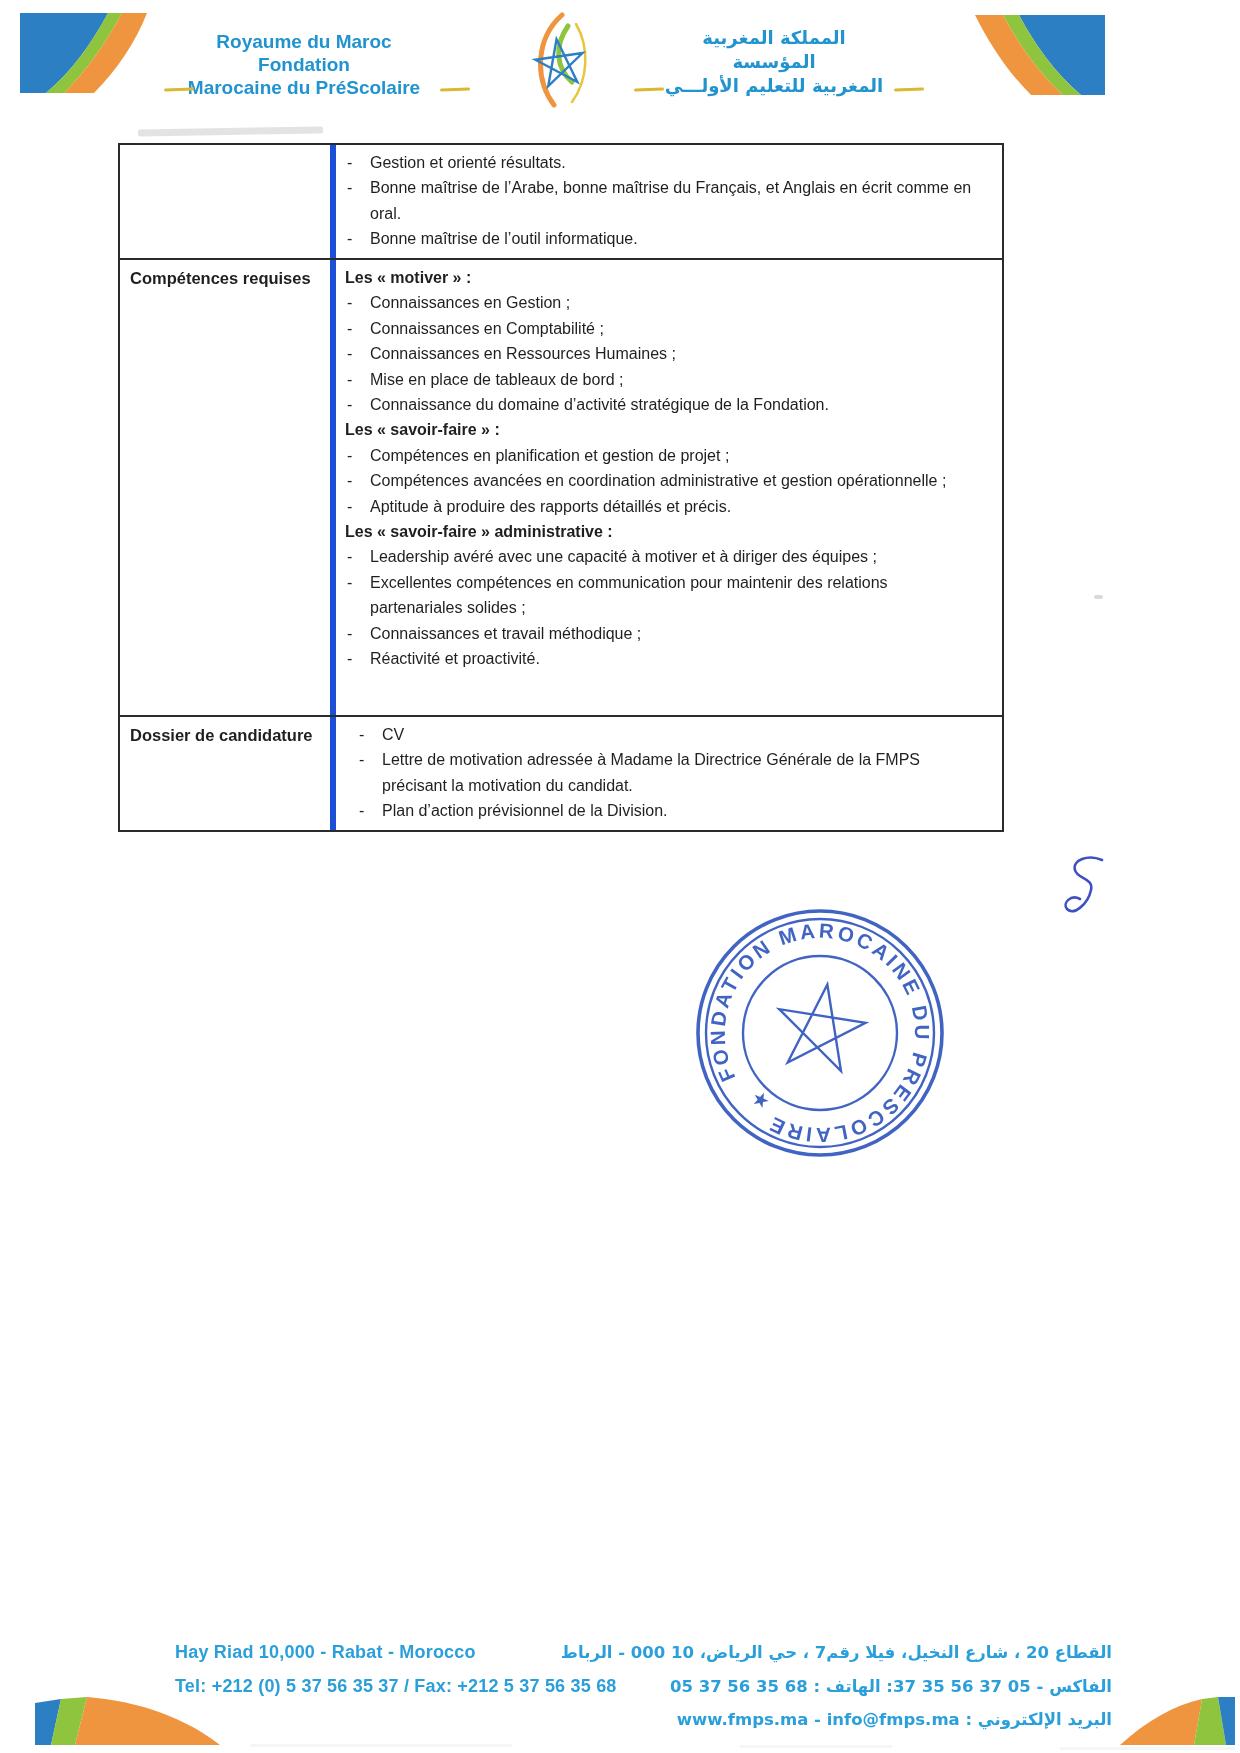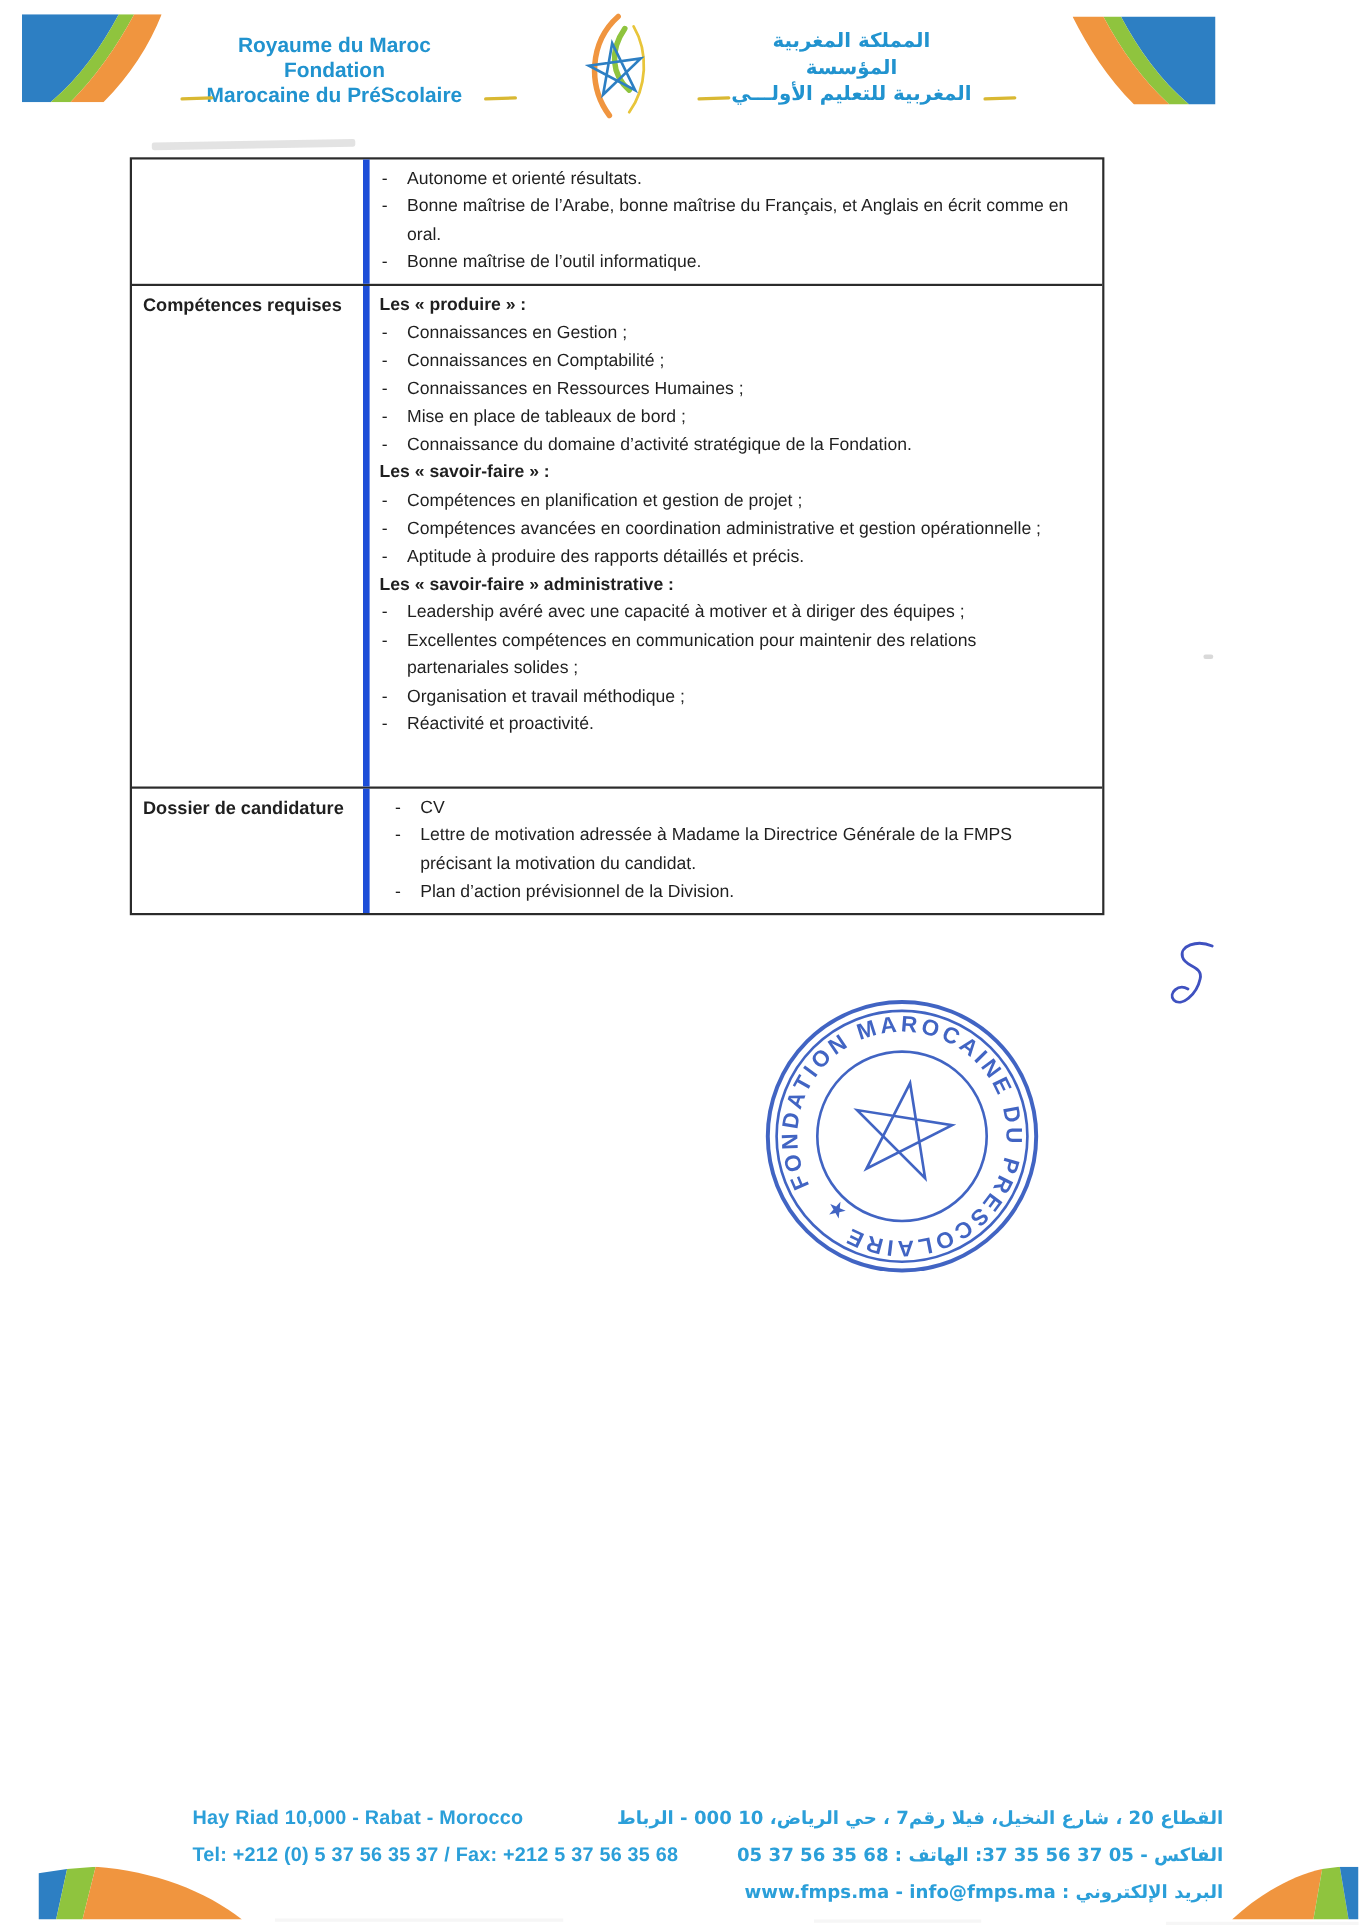--- a/index.html
+++ b/index.html
@@ -85,36 +85,36 @@
     <path d="M44,0 L28,0 C44,30 64,58 88,80 L106,80 C80,58 60,30 44,0 Z" fill="#8fc43e"></path>
     <path d="M28,0 L0,0 C14,28 32,56 56,80 L88,80 C64,58 44,30 28,0 Z" fill="#f0953f"></path>
   </svg>
 
   <div class="abs jobtable">
       <div class="trow">
         <div class="tlabel"></div>
         <div class="tcontent">
           <div class="bullet">
             <span class="bdash">-</span>
-            <span class="btext">Autonome et orienté résultats.</span>
+            <span class="btext">Gestion et orienté résultats.</span>
           </div>
           <div class="bullet">
             <span class="bdash">-</span>
             <span class="btext">Bonne maîtrise de l’Arabe, bonne maîtrise du Français, et Anglais en écrit comme en oral.</span>
           </div>
           <div class="bullet">
             <span class="bdash">-</span>
             <span class="btext">Bonne maîtrise de l’outil informatique.</span>
           </div>
         </div>
       </div>
       <div class="trow">
         <div class="tlabel">Compétences requises</div>
         <div class="tcontent">
-          <div class="bheading">Les « produire » :</div>
+          <div class="bheading">Les « motiver » :</div>
           <div class="bullet">
             <span class="bdash">-</span>
             <span class="btext">Connaissances en Gestion ;</span>
           </div>
           <div class="bullet">
             <span class="bdash">-</span>
             <span class="btext">Connaissances en Comptabilité ;</span>
           </div>
           <div class="bullet">
             <span class="bdash">-</span>
@@ -145,21 +145,21 @@
           <div class="bullet">
             <span class="bdash">-</span>
             <span class="btext">Leadership avéré avec une capacité à motiver et à diriger des équipes ;</span>
           </div>
           <div class="bullet">
             <span class="bdash">-</span>
             <span class="btext">Excellentes compétences en communication pour maintenir des relations partenariales solides ;</span>
           </div>
           <div class="bullet">
             <span class="bdash">-</span>
-            <span class="btext">Organisation et travail méthodique ;</span>
+            <span class="btext">Connaissances et travail méthodique ;</span>
           </div>
           <div class="bullet">
             <span class="bdash">-</span>
             <span class="btext">Réactivité et proactivité.</span>
           </div>
         </div>
       </div>
       <div class="trow">
         <div class="tlabel">Dossier de candidature</div>
         <div class="tcontent">

